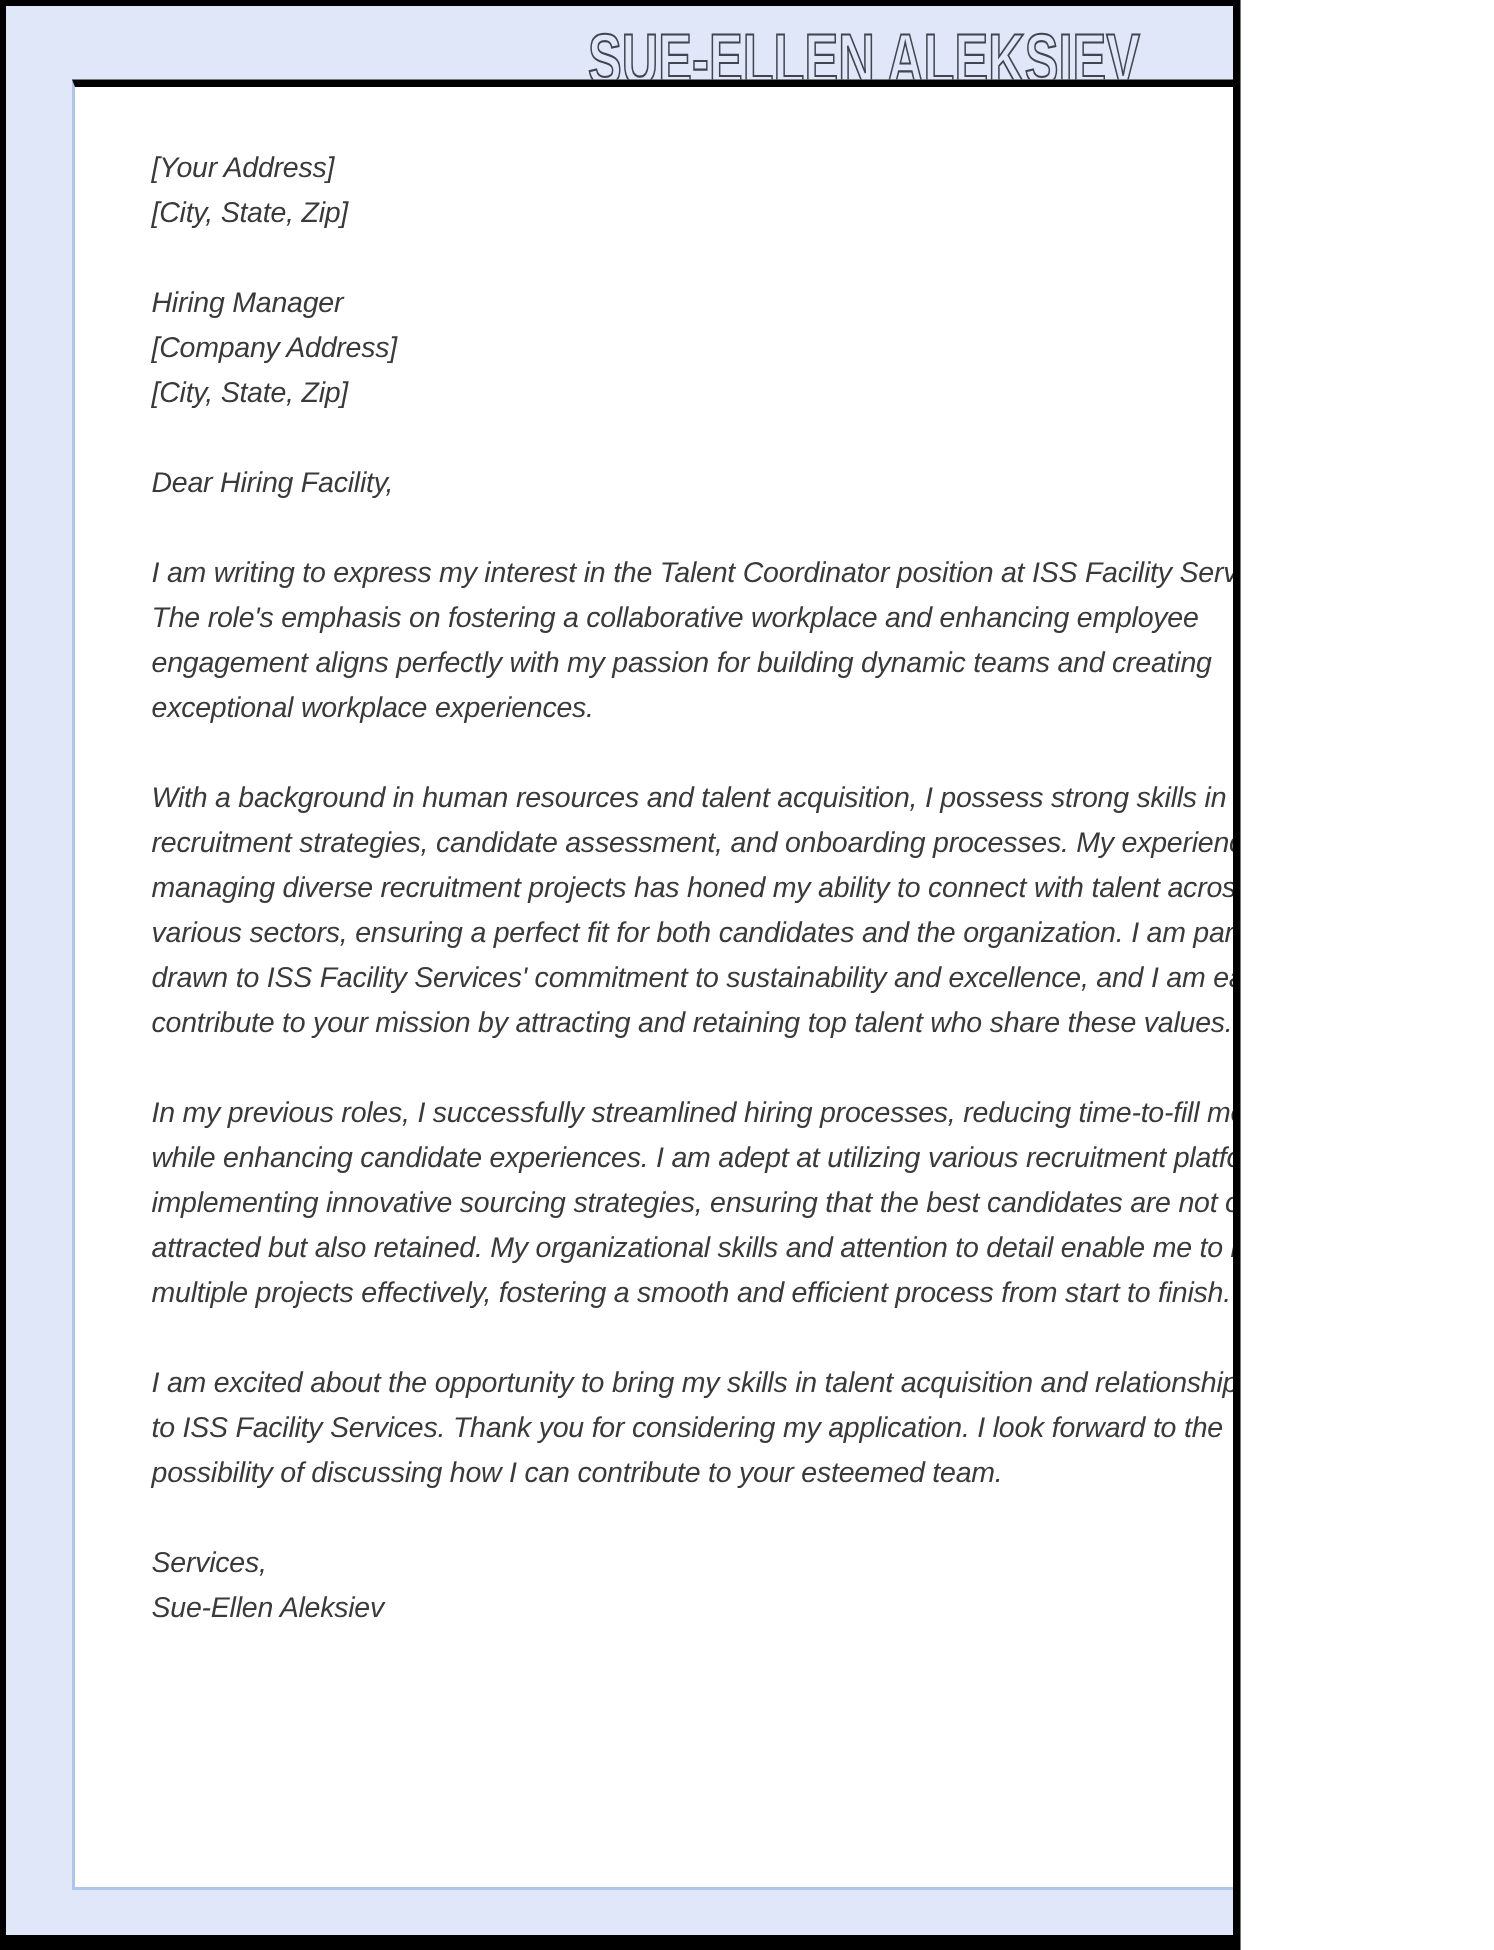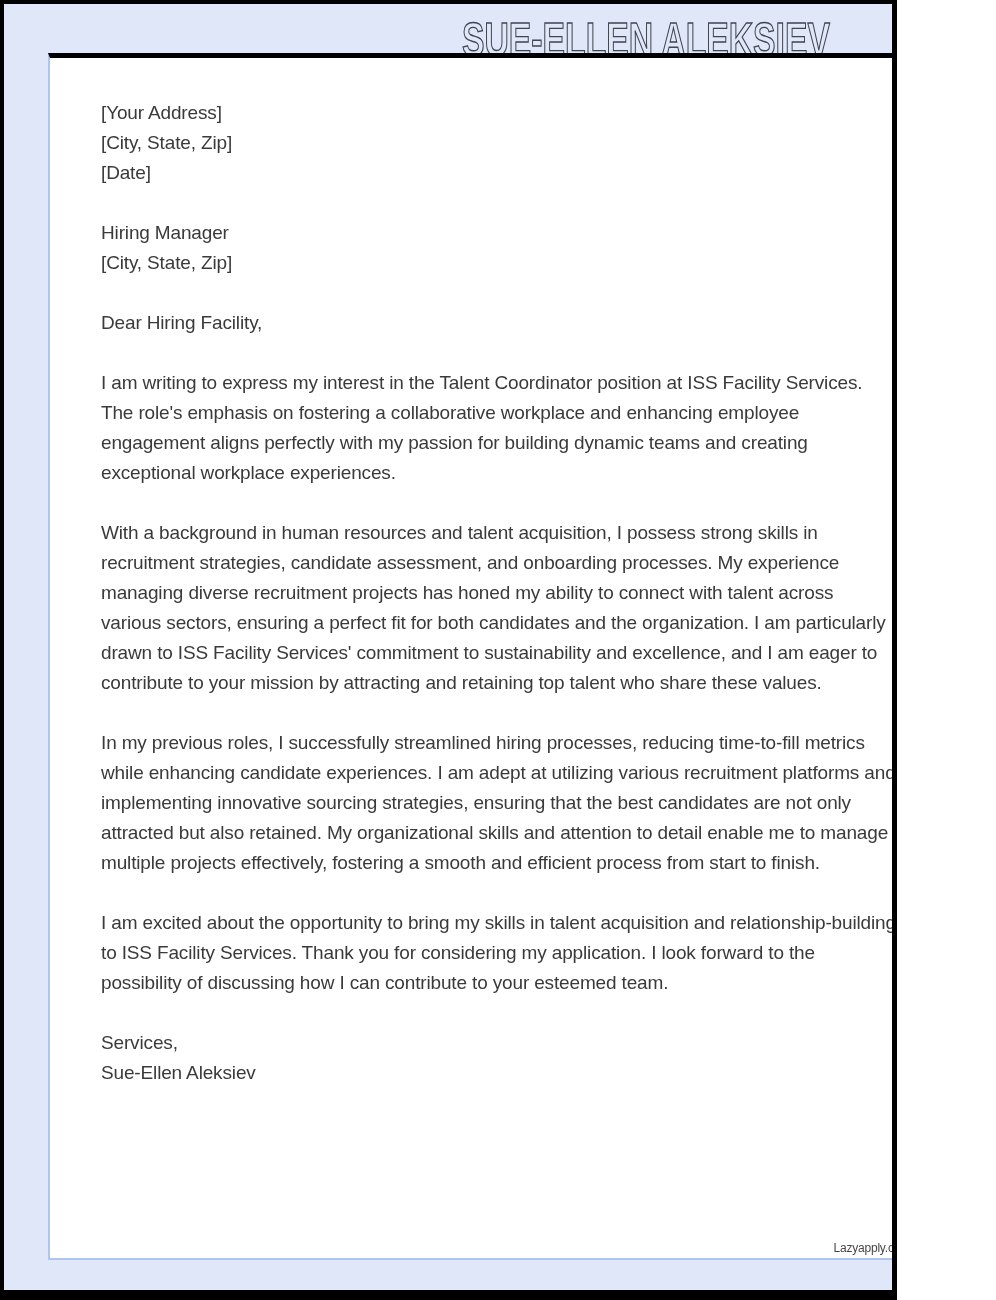--- a/index.html
+++ b/index.html
@@ -1,20 +1,20 @@
 <!DOCTYPE html>
 <html><head>
 <meta charset="utf-8">
 <style>
   * { box-sizing: border-box; }
   html, body { margin: 0; padding: 0; background: #ffffff; }
 
   .page {
     position: relative;
-    width: 897px;
+    width: 827px;
     height: 1300px;
     background: #dfe7f8;
     border-left: 4px solid #000000;
     border-right: 5px solid #000000;
     border-top: 4px solid #000000;
     border-bottom: 10px solid #000000;
     overflow: hidden;
     font-family: "Liberation Sans", sans-serif;
   }
 
@@ -50,21 +50,21 @@
   }
 
   .doc-content {
     padding: 40px 50px 0 51px;
     color: #3a3a3a;
     font-size: 19px;
     line-height: 30px;
     letter-spacing: -0.15px;
   }
 
-  .block { margin: 0 0 30px 0; }
+  .block { margin: 0 0 30px 0; font-style: italic; }
   .line { white-space: nowrap; }
 
   .watermark {
     position: absolute;
     right: 36px;
     bottom: 1px;
     font-size: 12px;
     line-height: 18px;
     color: #474747;
     letter-spacing: -0.2px;
@@ -78,25 +78,25 @@
   <svg class="title-svg" width="390" height="52" viewBox="0 0 390 52">
     <text x="388" y="46" text-anchor="end" textLength="368" lengthAdjust="spacingAndGlyphs">SUE-ELLEN ALEKSIEV</text>
   </svg>
 
   <div class="document">
     <div class="doc-content">
 
       <div class="block">
         <div class="line">[Your Address]</div>
         <div class="line">[City, State, Zip]</div>
-        <div class="line">[Date]</div>
       </div>
 
       <div class="block">
         <div class="line">Hiring Manager</div>
+        <div class="line">[Company Address]</div>
         <div class="line">[City, State, Zip]</div>
       </div>
 
       <div class="block">Dear Hiring Facility,</div>
 
       <div class="block">I am writing to express my interest in the Talent Coordinator position at ISS Facility Services. The role's emphasis on fostering a collaborative workplace and enhancing employee engagement aligns perfectly with my passion for building dynamic teams and creating exceptional workplace experiences.</div>
       <div class="block">With a background in human resources and talent acquisition, I possess strong skills in recruitment strategies, candidate assessment, and onboarding processes. My experience managing diverse recruitment projects has honed my ability to connect with talent across various sectors, ensuring a perfect fit for both candidates and the organization. I am particularly drawn to ISS Facility Services' commitment to sustainability and excellence, and I am eager to contribute to your mission by attracting and retaining top talent who share these values.</div>
       <div class="block">In my previous roles, I successfully streamlined hiring processes, reducing time-to-fill metrics while enhancing candidate experiences. I am adept at utilizing various recruitment platforms and implementing innovative sourcing strategies, ensuring that the best candidates are not only attracted but also retained. My organizational skills and attention to detail enable me to manage multiple projects effectively, fostering a smooth and efficient process from start to finish.</div>
       <div class="block">I am excited about the opportunity to bring my skills in talent acquisition and relationship-building to ISS Facility Services. Thank you for considering my application. I look forward to the possibility of discussing how I can contribute to your esteemed team.</div>
 

